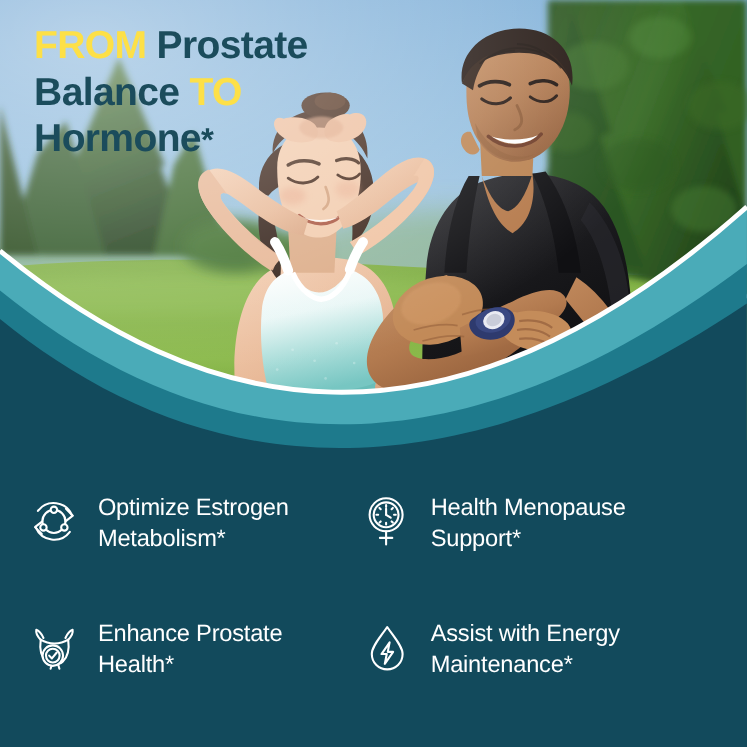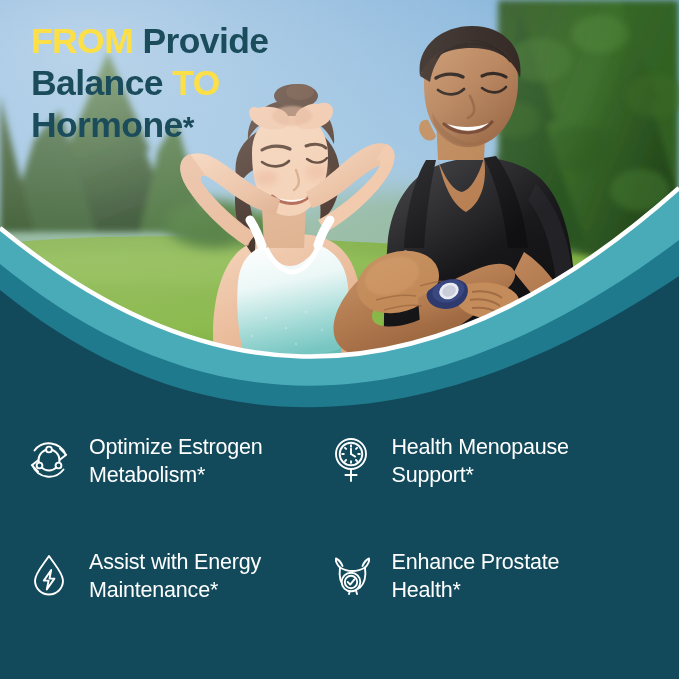--- a/index.html
+++ b/index.html
@@ -50,21 +50,21 @@
   }
   .headline .hl-white { color: #fde047; }
   .headline .hl-dark  { color: #1b4c5c; }
   .headline .star { font-size: 30px; }
   .hl-line { display: block; white-space: nowrap; }
 
   
   .benefits {
     position: absolute;
     left: 0;
-    top: 425px;
+    top: 439px;
     width: 627px;
     display: grid;
     grid-template-columns: 1fr 1fr;
     grid-template-rows: 115px 115px;
     padding-left: 22px;
     box-sizing: border-box;
     z-index: 6;
   }
   .benefit {
     display: flex;
@@ -348,21 +348,21 @@
     <path d="M0 228 C 180 376, 400 436, 679 188 L679 240 C 390 458, 170 402, 0 264 Z" fill="#4aabb8"></path>
 
     <path d="M0 228 C 180 376, 400 436, 679 188" stroke="#ffffff" stroke-width="4.5" fill="none"></path>
 
     <path d="M679 188 C 600 226, 520 250, 440 256" stroke="none" fill="none"></path>
   </svg>
 
   <div class="headline">
     <span class="hl-line">
       <span class="hl-white">FROM</span>
-      <span class="hl-dark">Provide</span>
+      <span class="hl-dark">Prostate</span>
     </span>
     <span class="hl-line">
       <span class="hl-dark">Balance</span>
       <span class="hl-white">TO</span>
     </span>
     <span class="hl-line">
       <span class="hl-dark">Hormone</span><span class="hl-dark star">*</span>
     </span>
   </div>
 
@@ -404,40 +404,40 @@
           <path d="M20.4 42 L31.6 42"></path>
         </svg>
       </span>
       <span class="benefit-text">Health Menopause
 Support*</span>
     </div>
 
     <div class="benefit">
       <span class="benefit-icon">
         <svg width="54" height="54" viewBox="0 0 54 54" fill="none" stroke="#ffffff" stroke-width="1.9" stroke-linecap="round" stroke-linejoin="round">
-          <path d="M27 8 C 21 17, 13 25.5, 13 32.5 C 13 40.5, 19.3 46.5, 27 46.5 C 34.7 46.5, 41 40.5, 41 32.5 C 41 25.5, 33 17, 27 8 Z"></path>
-          <path d="M29.2 22 L21.8 32.6 L26.6 32.6 L24.8 41.5 L32.4 30.6 L27.5 30.6 Z"></path>
-        </svg>
-      </span>
-      <span class="benefit-text">Assist with Energy
-Maintenance*</span>
-    </div>
-
-    <div class="benefit">
-      <span class="benefit-icon">
-        <svg width="54" height="54" viewBox="0 0 54 54" fill="none" stroke="#ffffff" stroke-width="1.9" stroke-linecap="round" stroke-linejoin="round">
           <path d="M15 19.5 C 14 27, 15 35, 20 39.5 C 24 43, 31 43, 35 39.5 C 40 35, 41 27, 40 19.5 C 36 22, 31.5 23, 27.5 23 C 23.5 23, 19 22, 15 19.5 Z"></path>
           <path d="M15 19.5 C 12 16.5, 10.5 13, 11 10.5 C 13.5 11.5, 16 14.5, 17.5 18"></path>
           <path d="M40 19.5 C 43 16.5, 44.5 13, 44 10.5 C 41.5 11.5, 39 14.5, 37.5 18"></path>
           <path d="M25 42.5 L24 46"></path>
           <path d="M31 42.5 L32 46"></path>
           <circle cx="26" cy="34" r="9.3" fill="#124a5c"></circle>
           <circle cx="26" cy="34" r="6.2"></circle>
           <path d="M22.7 34 L25.2 36.6 L29.6 31.2"></path>
         </svg>
       </span>
       <span class="benefit-text">Enhance Prostate
 Health*</span>
     </div>
 
+    <div class="benefit">
+      <span class="benefit-icon">
+        <svg width="54" height="54" viewBox="0 0 54 54" fill="none" stroke="#ffffff" stroke-width="1.9" stroke-linecap="round" stroke-linejoin="round">
+          <path d="M27 8 C 21 17, 13 25.5, 13 32.5 C 13 40.5, 19.3 46.5, 27 46.5 C 34.7 46.5, 41 40.5, 41 32.5 C 41 25.5, 33 17, 27 8 Z"></path>
+          <path d="M29.2 22 L21.8 32.6 L26.6 32.6 L24.8 41.5 L32.4 30.6 L27.5 30.6 Z"></path>
+        </svg>
+      </span>
+      <span class="benefit-text">Assist with Energy
+Maintenance*</span>
+    </div>
+
   </div>
 
 </div>
 
 </body></html>

